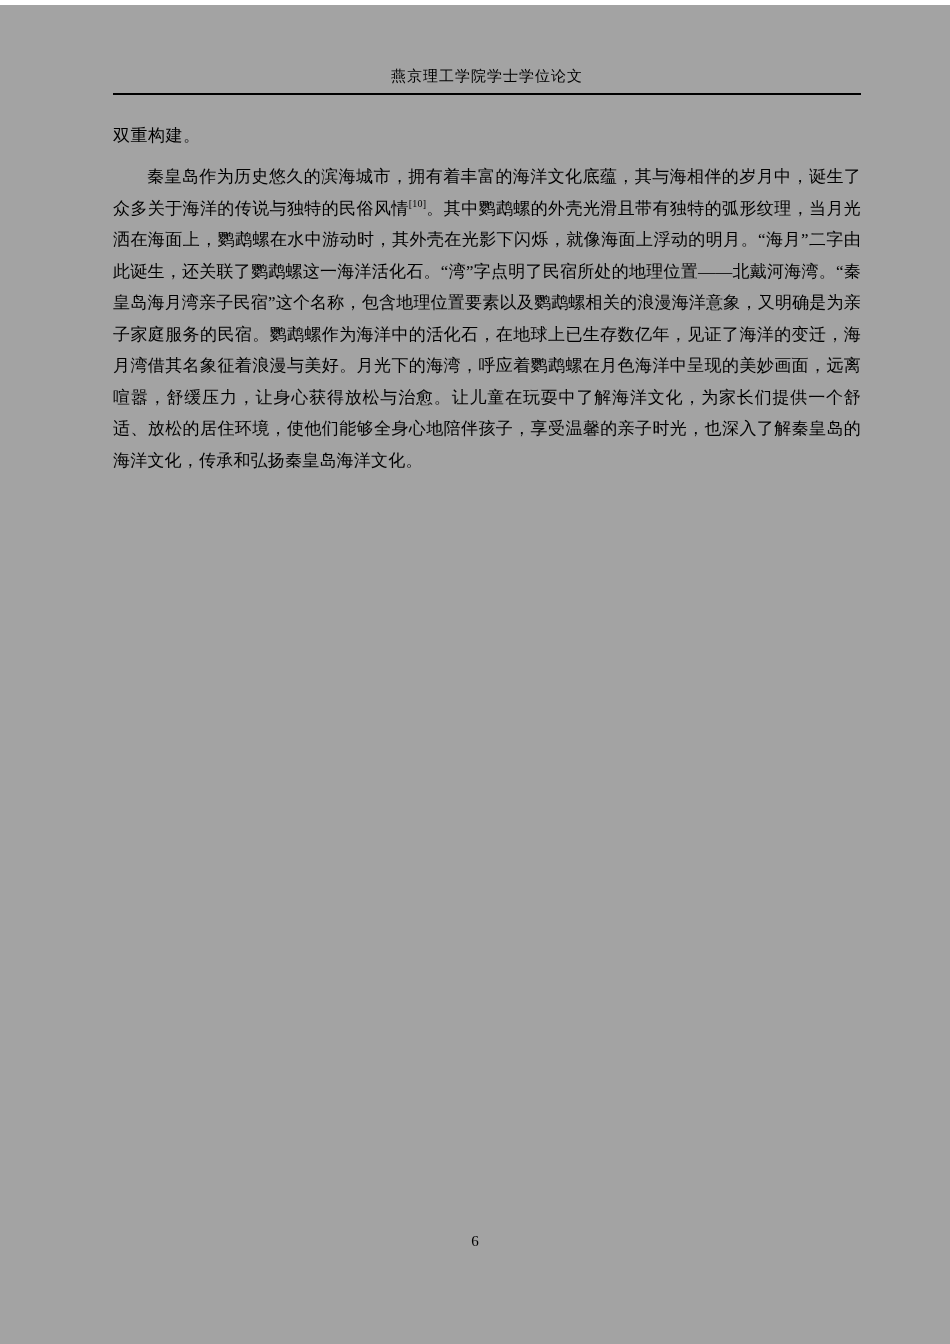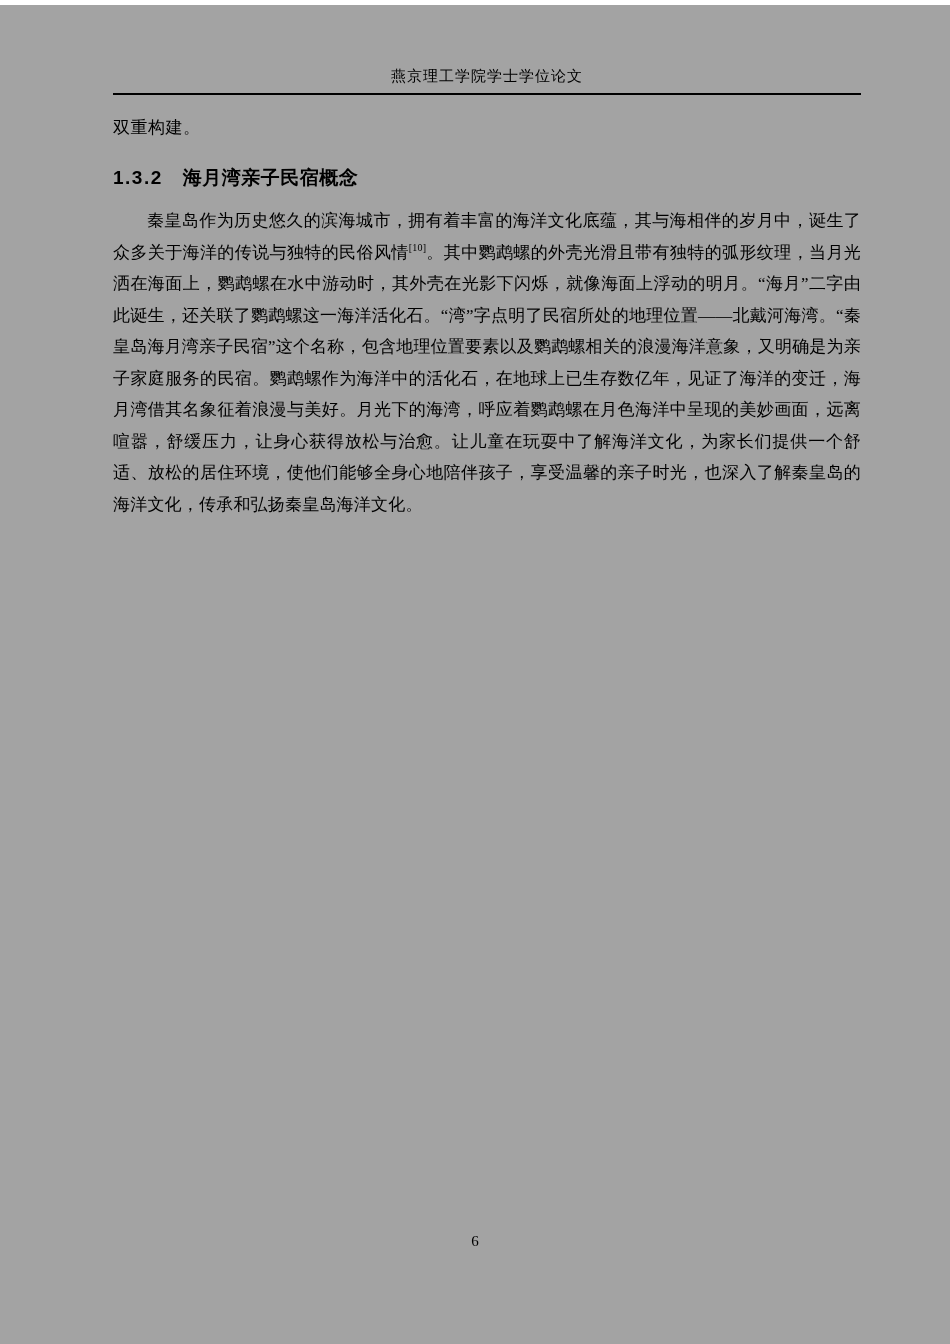--- a/index.html
+++ b/index.html
@@ -31,21 +31,21 @@
   .header-rule {
     position: absolute;
     top: 88px;
     left: 113px;
     width: 748px;
     height: 2px;
     background: #000;
   }
   .content {
     position: absolute;
-    top: 108px;
+    top: 116px;
     left: 113px;
     width: 748px;
   }
   .lead-line {
     font-size: 17px;
     line-height: 30px;
     letter-spacing: 0.5px;
     margin: 0 0 10px 0;
   }
   .section-heading {
@@ -89,23 +89,20 @@
 
 <div class="page">
 
   <div class="header">燕京理工学院学士学位论文</div>
   <div class="header-rule"></div>
 
   <div class="content">
 
     <p class="lead-line">双重构建。</p>
 
-    <h2 class="section-heading">
-      <span class="num">1.3.2</span><span>海月湾亲子民宿概念</span>
-    </h2>
 
     <p class="body-para"><span>秦皇岛作为历史悠久的滨海城市，拥有着丰富的海洋文化底蕴，其与海相伴的岁月中，诞生了众多关于海洋的传说与独特的民俗风情</span><sup>[10]</sup><span>。其中鹦鹉螺的外壳光滑且带有独特的弧形纹理，当月光洒在海面上，鹦鹉螺在水中游动时，其外壳在光影下闪烁，就像海面上浮动的明月。“海月”二字由此诞生，还关联了鹦鹉螺这一海洋活化石。“湾”字点明了民宿所处的地理位置——北戴河海湾。“秦皇岛海月湾亲子民宿”这个名称，包含地理位置要素以及鹦鹉螺相关的浪漫海洋意象，又明确是为亲子家庭服务的民宿。鹦鹉螺作为海洋中的活化石，在地球上已生存数亿年，见证了海洋的变迁，海月湾借其名象征着浪漫与美好。月光下的海湾，呼应着鹦鹉螺在月色海洋中呈现的美妙画面，远离喧嚣，舒缓压力，让身心获得放松与治愈。让儿童在玩耍中了解海洋文化，为家长们提供一个舒适、放松的居住环境，使他们能够全身心地陪伴孩子，享受温馨的亲子时光，也深入了解秦皇岛的海洋文化，传承和弘扬秦皇岛海洋文化。</span></p>
 
   </div>
 
   <div class="page-number">6</div>
 
 </div>
 
 </body></html>

